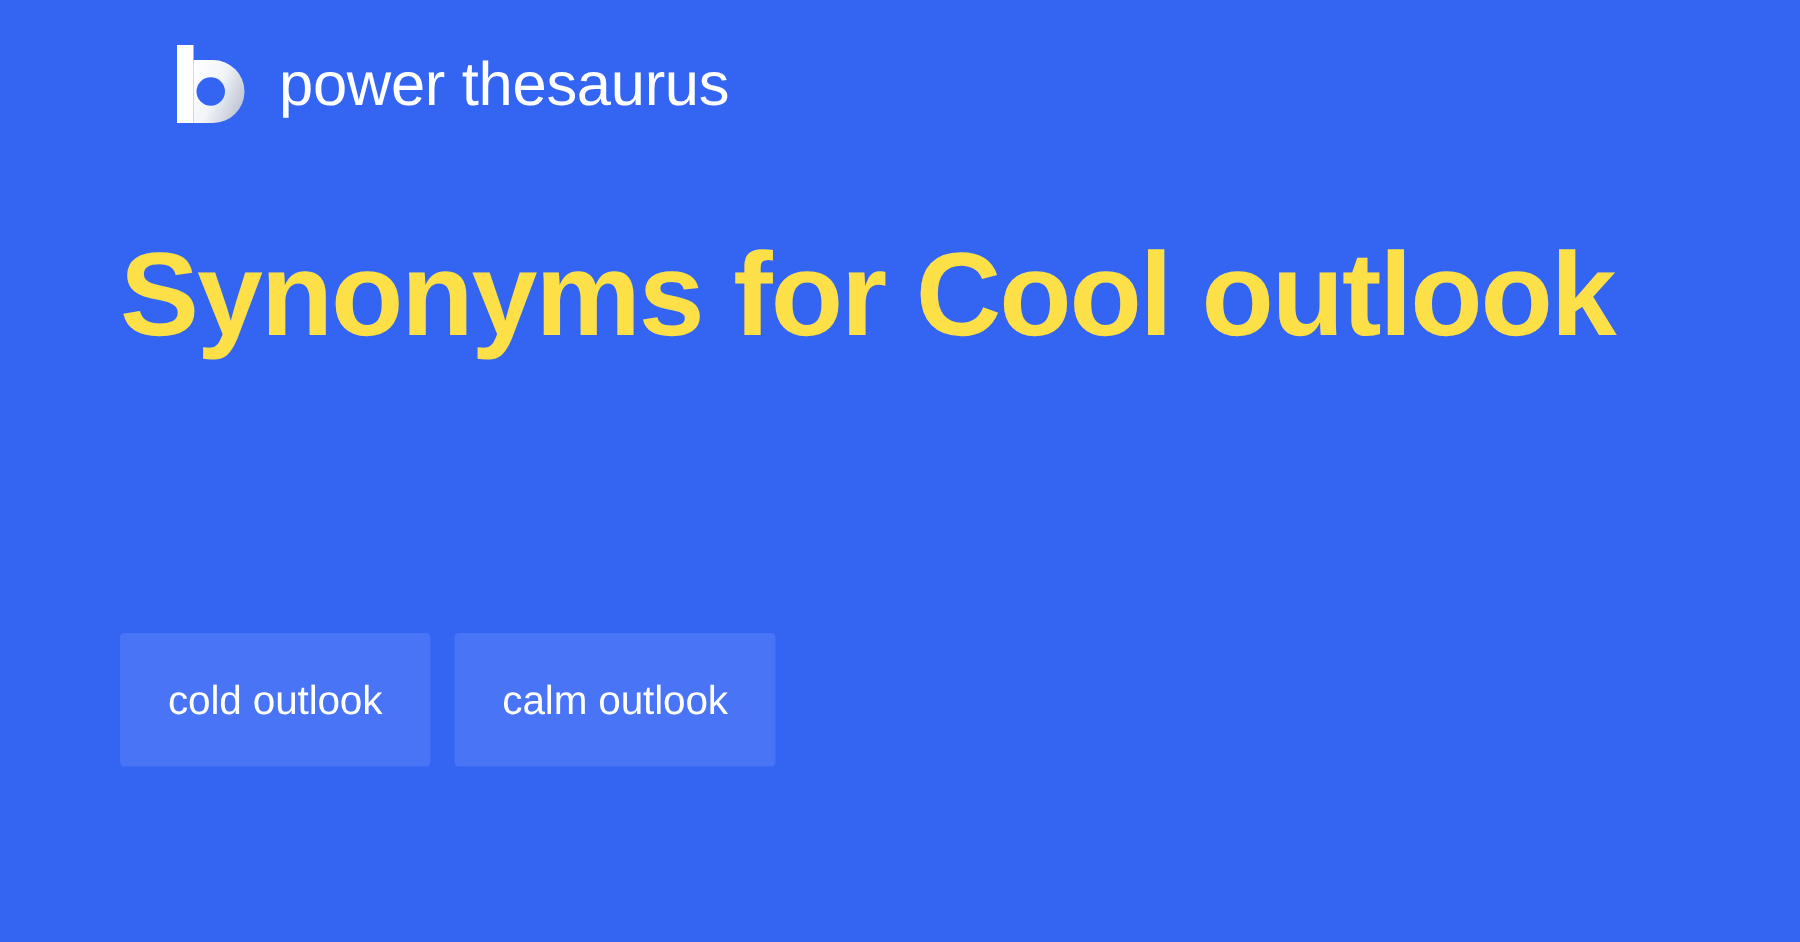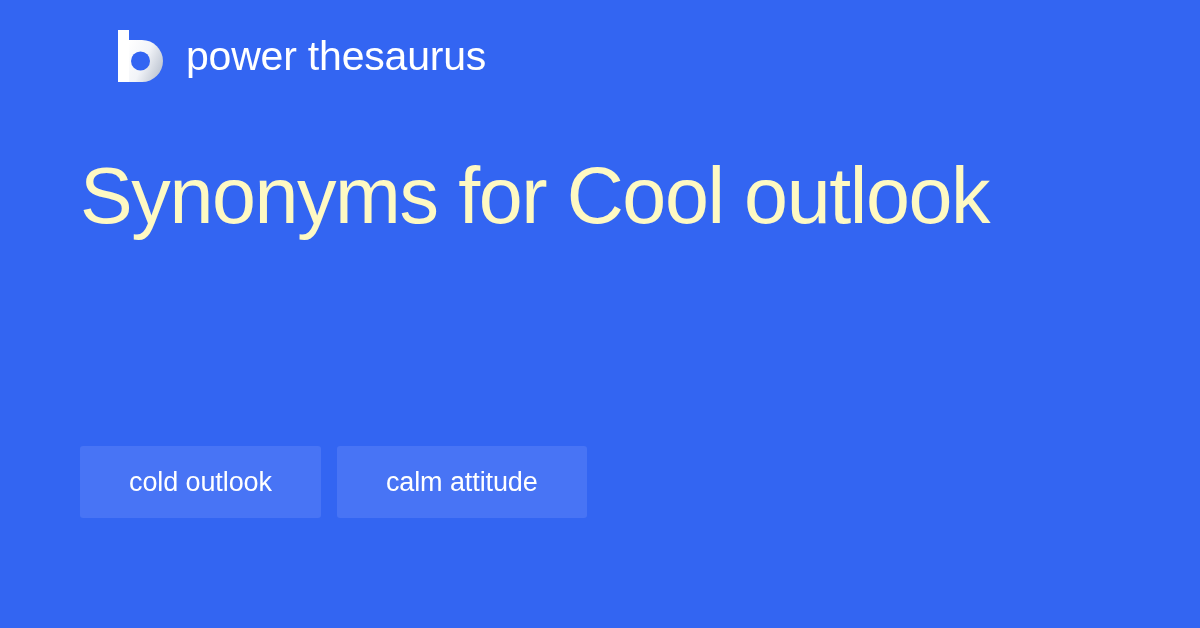--- a/index.html
+++ b/index.html
@@ -48,57 +48,56 @@
     letter-spacing: -0.2px;
     white-space: nowrap;
   }
 
   
   .headline {
     position: absolute;
     left: 80px;
     top: 140px;
     width: 1000px;
-    color: #fef9c3;
+    color: #fde047;
     font-size: 79px;
-    font-weight: 400;
+    font-weight: 700;
     line-height: 112px;
     letter-spacing: -1.4px;
     white-space: pre-wrap;
     margin: 0;
   }
 
   
   .chips {
     position: absolute;
     left: 80px;
     top: 422px;
     width: 1040px;
     display: flex;
     flex-wrap: wrap;
     gap: 20px 16px;
     align-content: flex-start;
   }
   .chip {
-    height: 72px;
+    height: 89px;
     box-sizing: border-box;
     background: #4874F5;
     border-radius: 3px;
     display: flex;
     align-items: center;
     justify-content: center;
-    padding: 0 49px;
+    padding: 0 32px;
     color: #FFFFFF;
     font-size: 27px;
     font-weight: 400;
     line-height: 76px;
     letter-spacing: -0.1px;
     white-space: nowrap;
     cursor: pointer;
-    margin-top: 24px;
   }
 </style>
 </head>
 <body>
 
 <div class="page">
 
   <div class="brand">
     <svg class="brand-logo" viewBox="0 0 46 52" aria-hidden="true">
       <defs>
@@ -115,16 +114,16 @@
 
       <circle cx="22.5" cy="31" r="9.5" fill="#3365F2"></circle>
     </svg>
     <span class="brand-name">power thesaurus</span>
   </div>
 
   <h1 class="headline">Synonyms for Cool outlook</h1>
 
   <div class="chips">
     <div class="chip">cold outlook</div>
-    <div class="chip">calm attitude</div>
+    <div class="chip">calm outlook</div>
   </div>
 
 </div>
 
 </body></html>

